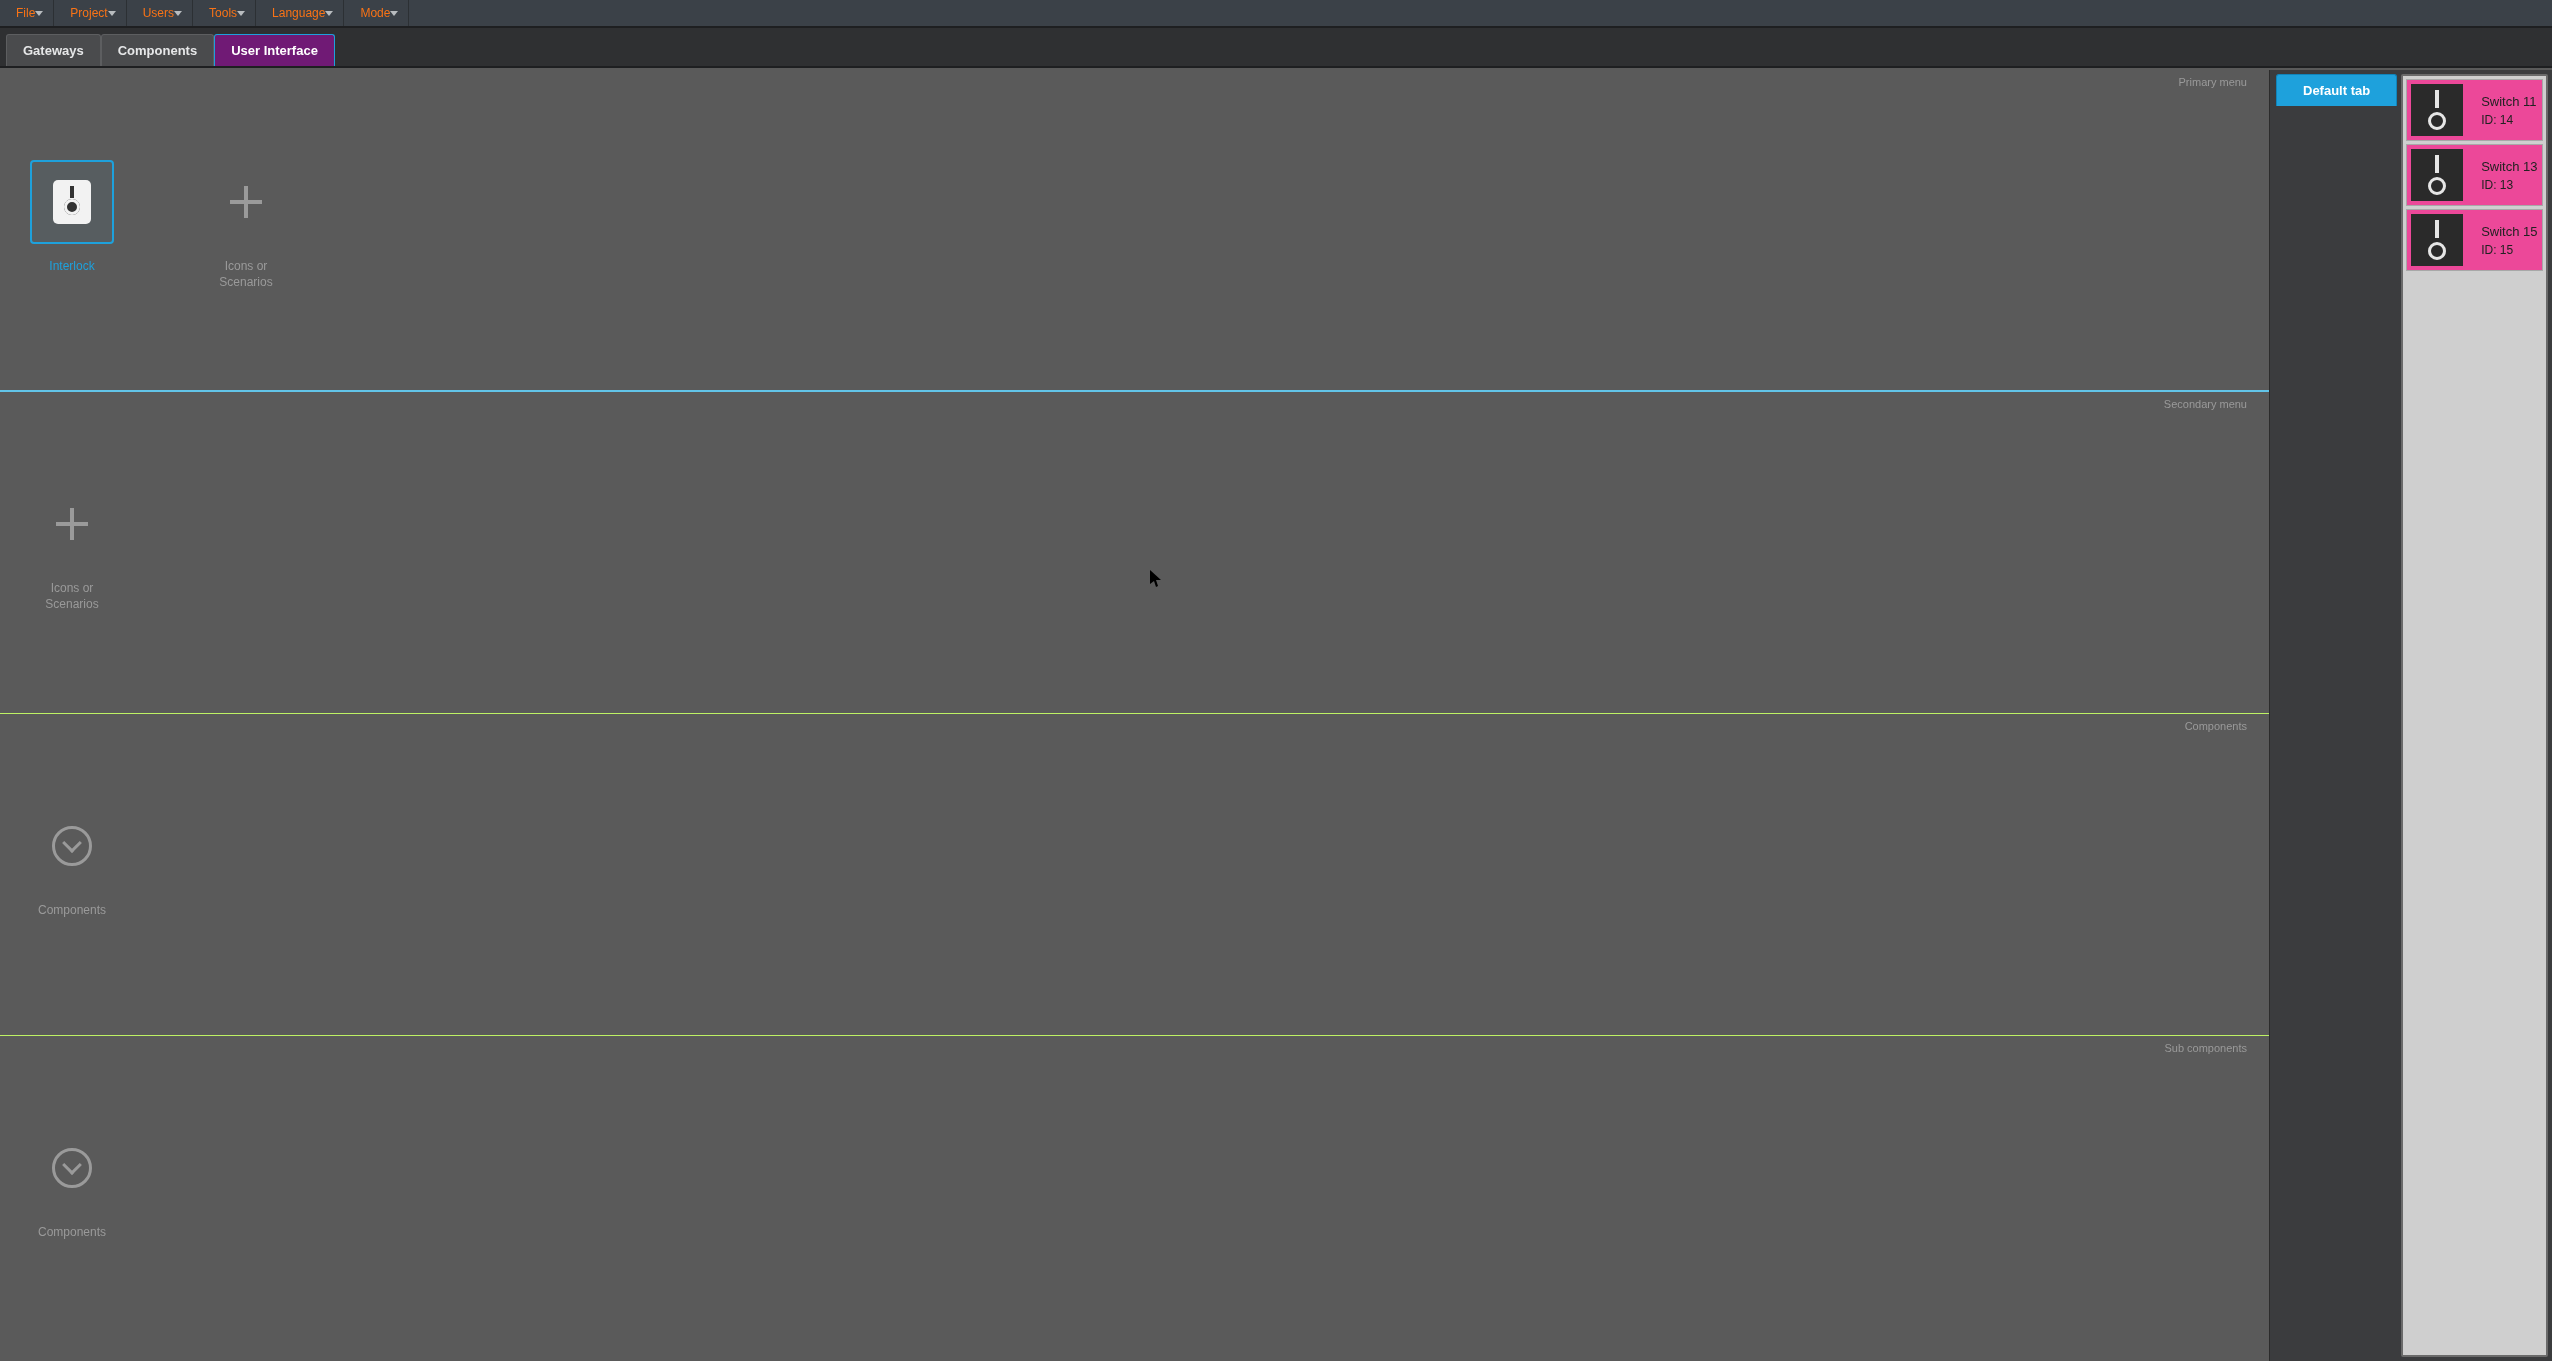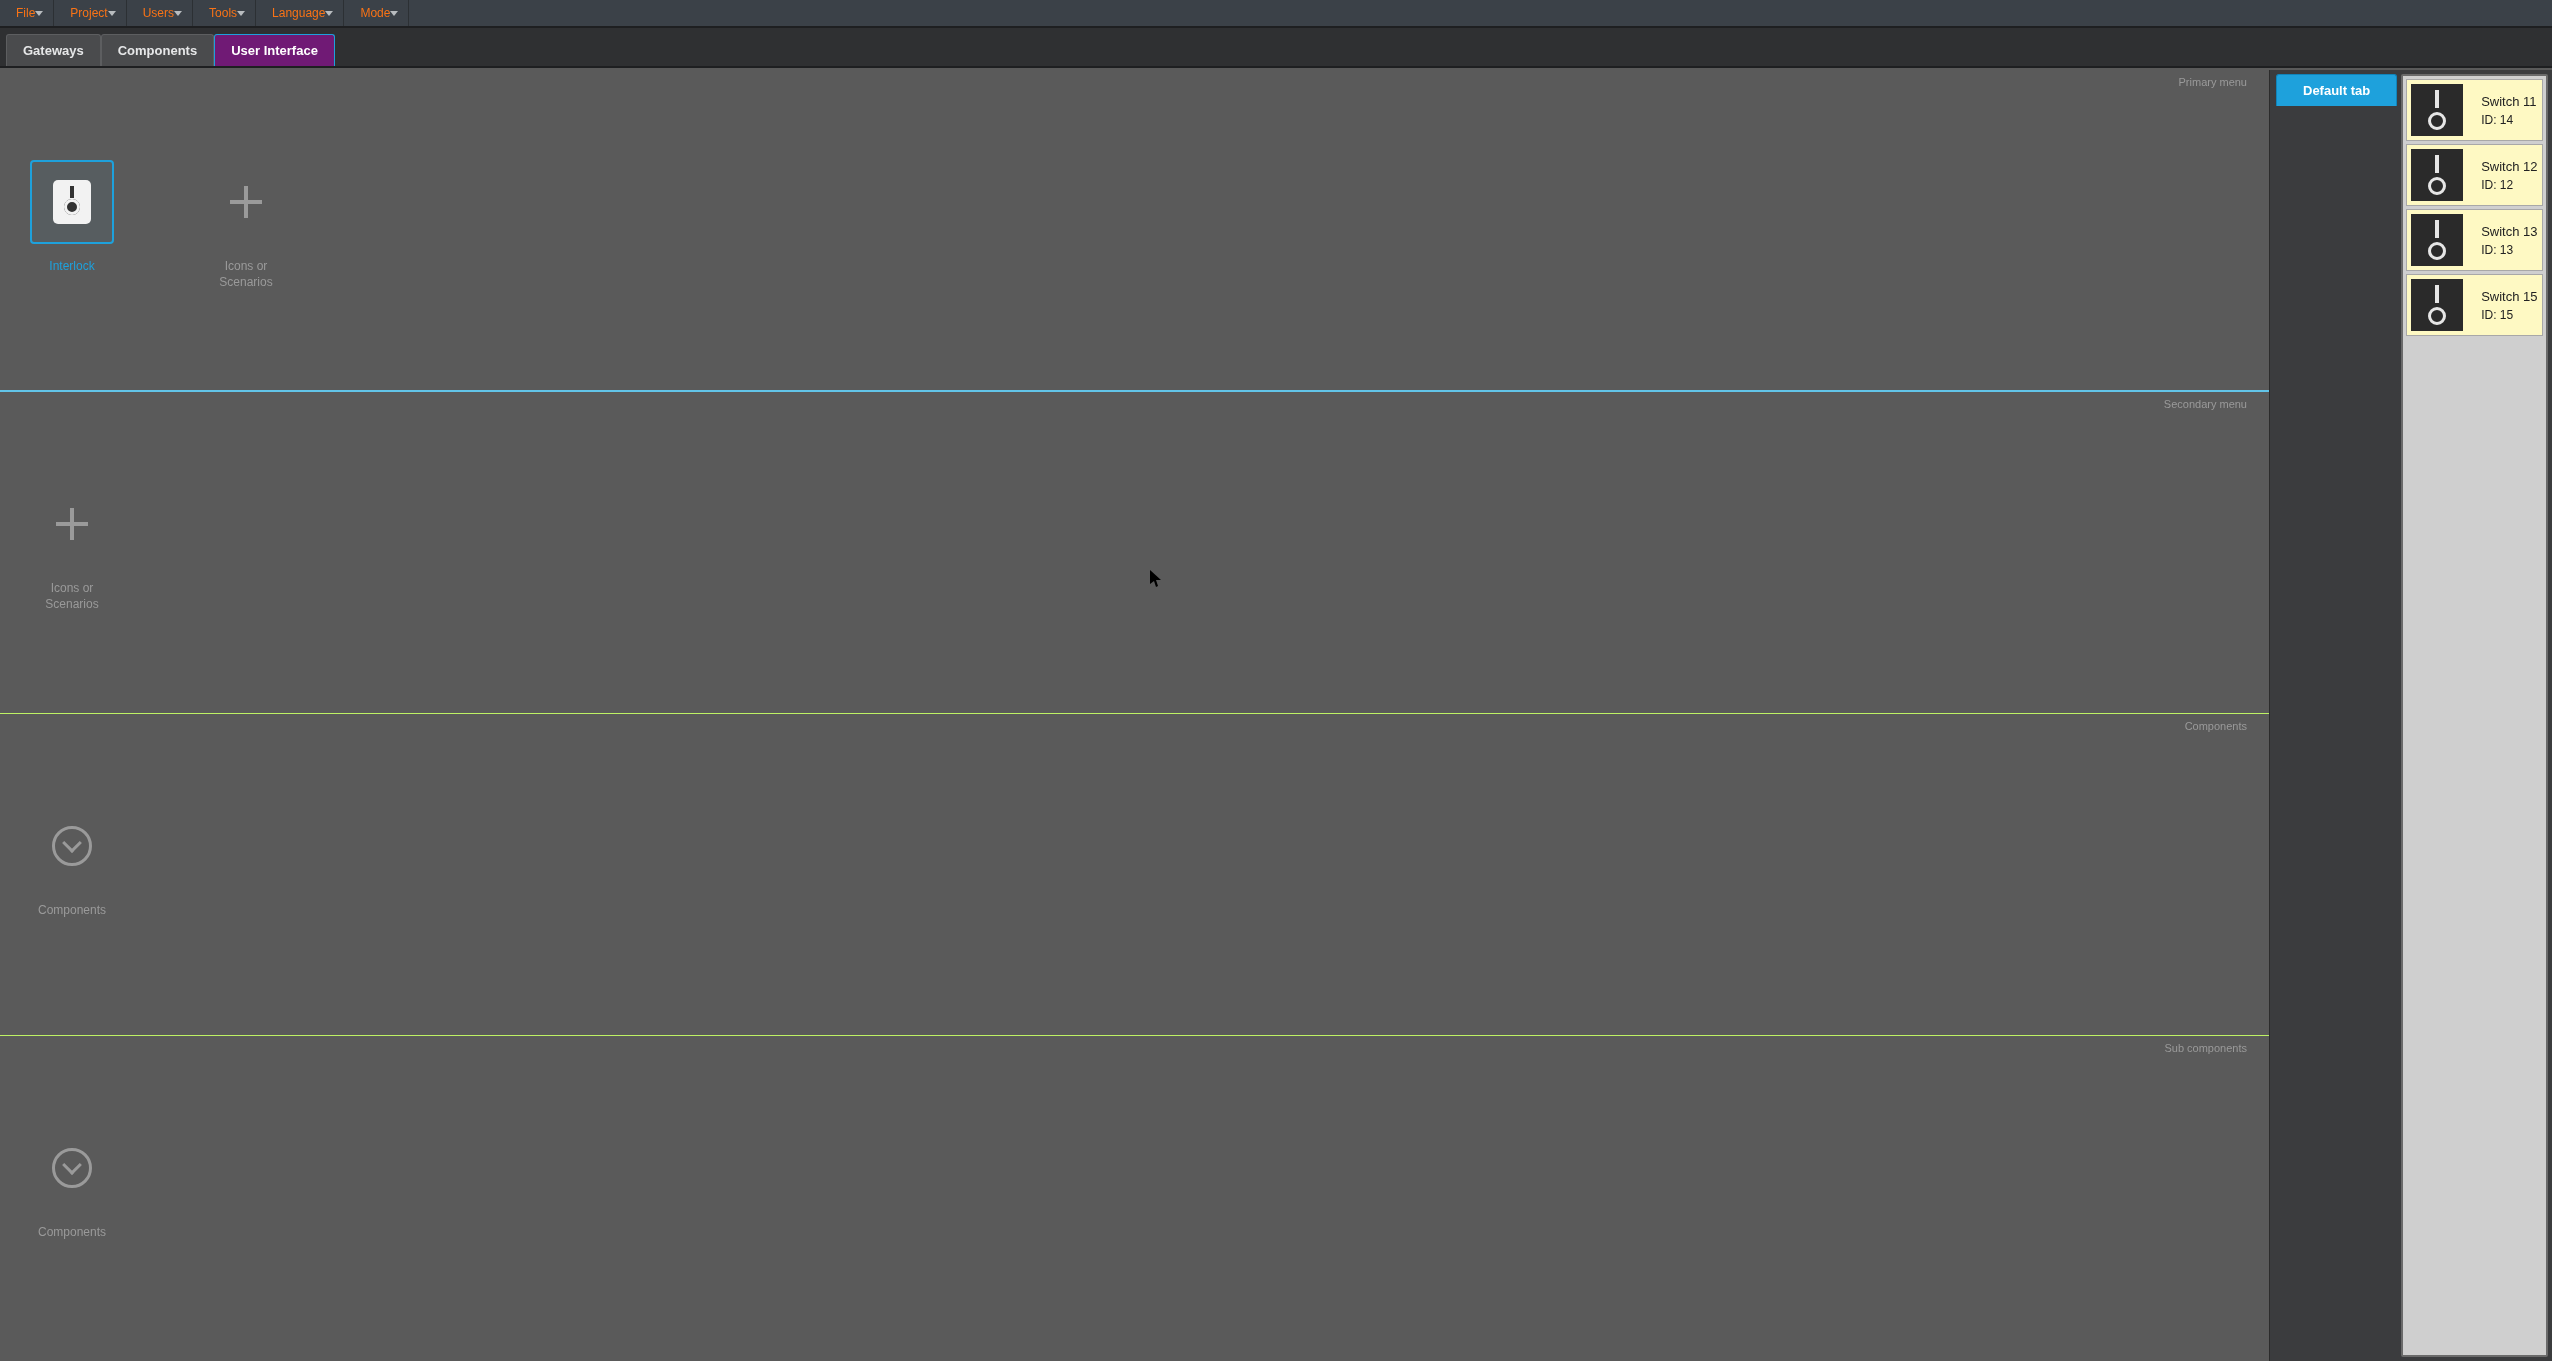--- a/index.html
+++ b/index.html
@@ -200,21 +200,21 @@
   .side-list {
     background: #cfcfcf;
     border: 2px solid #6a6a6a;
     border-radius: 2px;
     padding: 3px;
     display: flex;
     flex-direction: column;
     gap: 3px;
   }
   .side-item {
-    background: #fef9c3;
+    background: #ec4899;
     border: 1px solid #a8a8a8;
     height: 62px;
     display: flex;
     align-items: center;
     gap: 18px;
     padding: 4px;
     cursor: grab;
   }
   .side-item .thumb {
     width: 52px; height: 52px;
@@ -373,40 +373,30 @@
           <span class="name">Switch 11</span>
           <span class="id">ID: 14</span>
         </div>
       </div>
       <div class="side-item">
         <div class="thumb">
             <div class="bar"></div>
             <div class="dot"></div>
           </div>
         <div class="meta">
-          <span class="name">Switch 12</span>
-          <span class="id">ID: 12</span>
+          <span class="name">Switch 13</span>
+          <span class="id">ID: 13</span>
         </div>
       </div>
       <div class="side-item">
         <div class="thumb">
             <div class="bar"></div>
             <div class="dot"></div>
           </div>
         <div class="meta">
-          <span class="name">Switch 13</span>
-          <span class="id">ID: 13</span>
-        </div>
-      </div>
-      <div class="side-item">
-        <div class="thumb">
-            <div class="bar"></div>
-            <div class="dot"></div>
-          </div>
-        <div class="meta">
           <span class="name">Switch 15</span>
           <span class="id">ID: 15</span>
         </div>
       </div>
     </div>
   </div>
 
 </div>
 
 </body></html>

